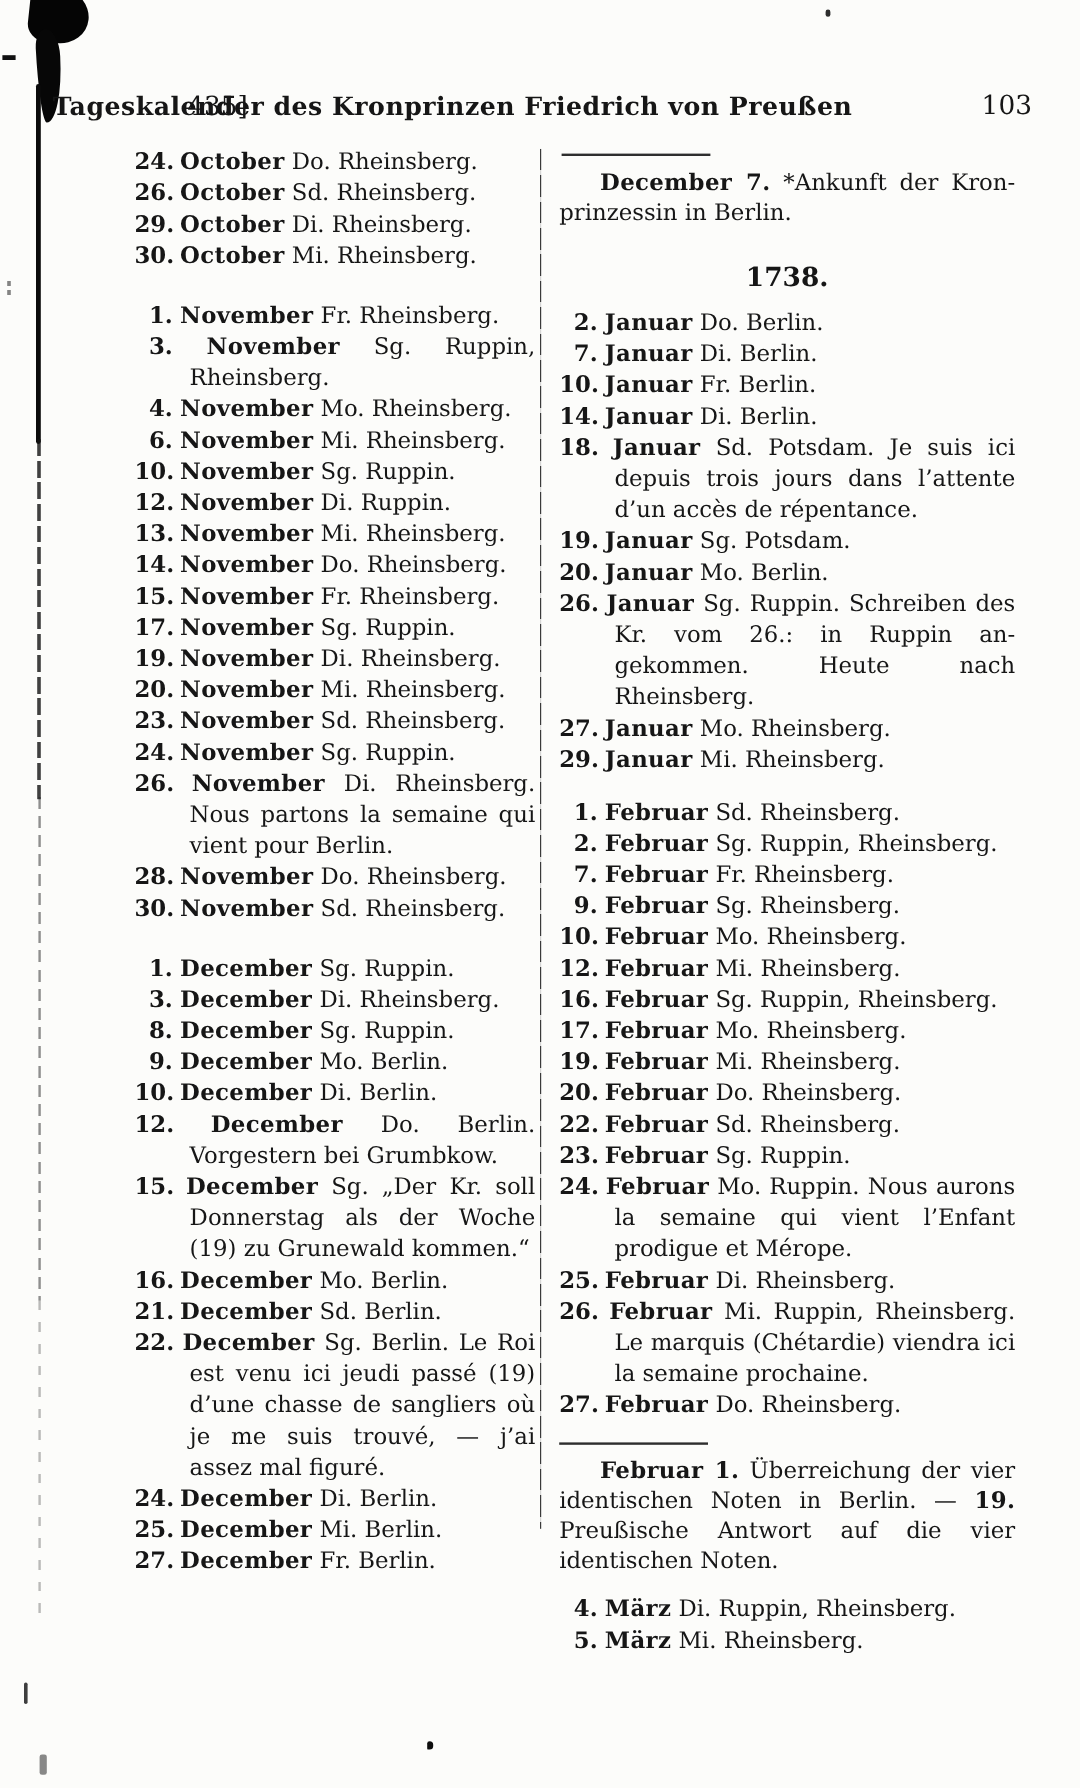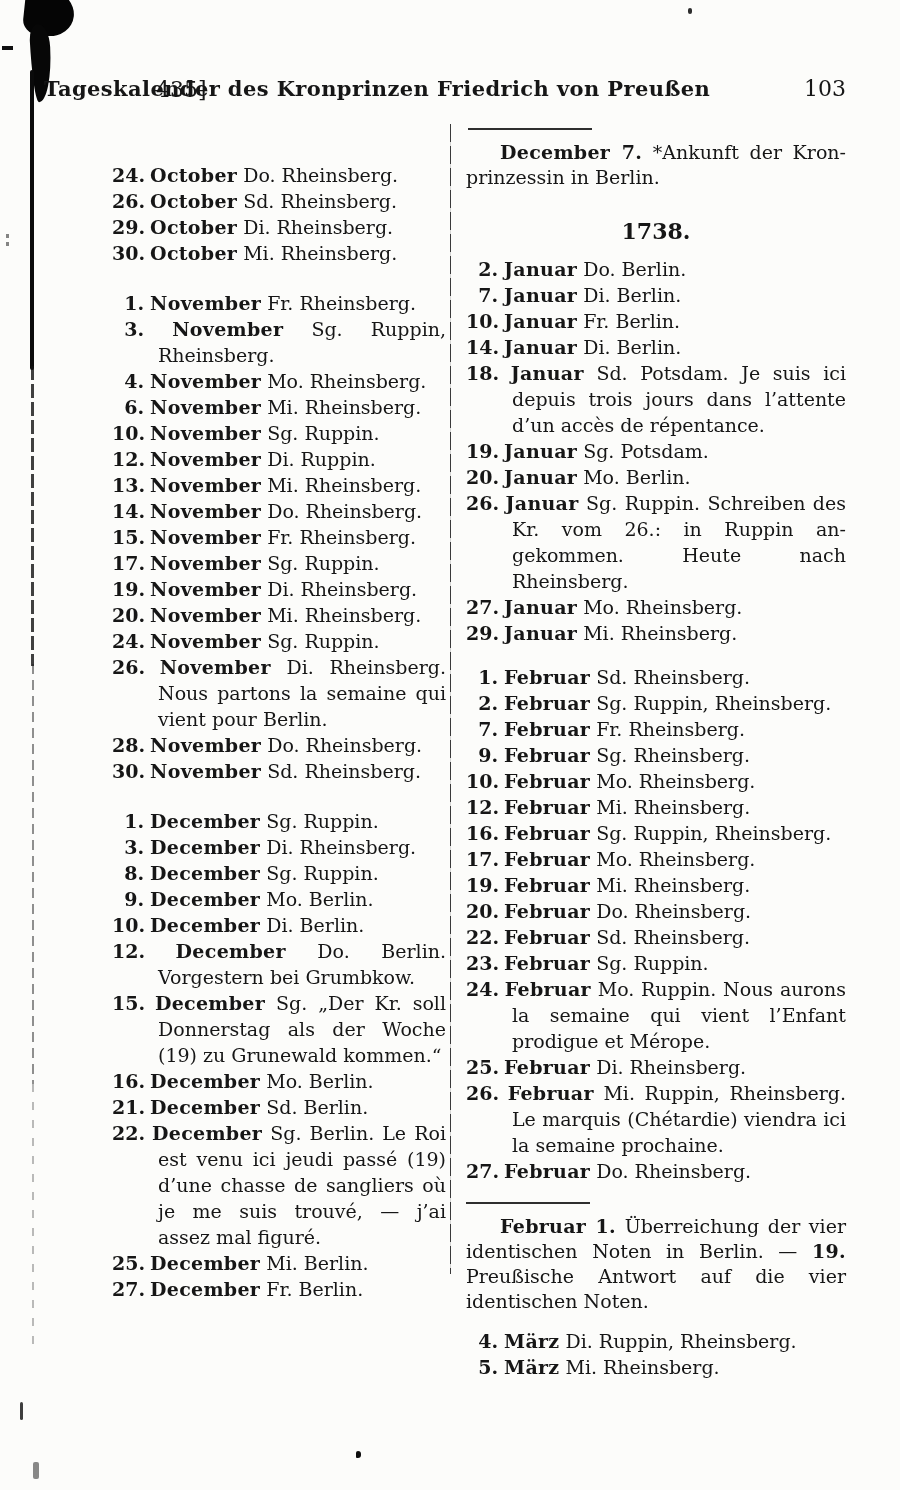--- a/index.html
+++ b/index.html
@@ -10,25 +10,25 @@
     color:#161616;
     position:relative;
     overflow:hidden;
   }
   .page { position:absolute; inset:0; }
 
   
   .header { position:absolute; top:76px; left:0; width:100%; height:30px;margin-left:44px; }
   .folio-left  { position:absolute; left:112px; top:1px; font-size:22px; }
   .page-title  { width:100%; text-align:left; font-weight:700; font-size:21px; letter-spacing:0.4px; }
-  .folio-right { position:absolute; right:98px; top:0; font-size:22px;text-align:center; }
+  .folio-right { position:absolute; right:84px; top:0; font-size:22px;text-align:center; }
 
   
   .col { position:absolute; font-size:19px; line-height:26px; }
-  .col-left  { left:112px; top:122px; width:334px;margin-top:40px; }
+  .col-left  { left:112px; top:122px; width:334px; }
   .col-right { left:466px; top:128px; width:380px; }
 
   .divider {
     position:absolute; left:450px; top:124px; width:1px; height:1150px;
     background-image:repeating-linear-gradient(to bottom, #3a3a3a 0 18px, rgba(0,0,0,0.15) 18px 22px);
   }
 
   .group { margin-bottom:24px; }
   .col-right .group { margin-bottom:18px; }
 
@@ -109,36 +109,38 @@
         <div class="entry"><span class="num">4.</span> <span class="month">November</span> <span class="rest">Mo. Rheinsberg.</span></div>
         <div class="entry"><span class="num">6.</span> <span class="month">November</span> <span class="rest">Mi. Rheinsberg.</span></div>
         <div class="entry"><span class="num">10.</span> <span class="month">November</span> <span class="rest">Sg. Ruppin.</span></div>
         <div class="entry"><span class="num">12.</span> <span class="month">November</span> <span class="rest">Di. Ruppin.</span></div>
         <div class="entry"><span class="num">13.</span> <span class="month">November</span> <span class="rest">Mi. Rheinsberg.</span></div>
         <div class="entry"><span class="num">14.</span> <span class="month">November</span> <span class="rest">Do. Rheinsberg.</span></div>
         <div class="entry"><span class="num">15.</span> <span class="month">November</span> <span class="rest">Fr. Rheinsberg.</span></div>
         <div class="entry"><span class="num">17.</span> <span class="month">November</span> <span class="rest">Sg. Ruppin.</span></div>
         <div class="entry"><span class="num">19.</span> <span class="month">November</span> <span class="rest">Di. Rheinsberg.</span></div>
         <div class="entry"><span class="num">20.</span> <span class="month">November</span> <span class="rest">Mi. Rheinsberg.</span></div>
+        <div class="entry"><span class="num">23.</span> <span class="month">November</span> <span class="rest">Sd. Rheinsberg.</span></div>
         <div class="entry"><span class="num">24.</span> <span class="month">November</span> <span class="rest">Sg. Ruppin.</span></div>
         <div class="entry"><span class="num">26.</span> <span class="month">November</span> <span class="rest">Di. Rheinsberg. Nous partons la semaine qui vient pour Berlin.</span></div>
         <div class="entry"><span class="num">28.</span> <span class="month">November</span> <span class="rest">Do. Rheinsberg.</span></div>
         <div class="entry"><span class="num">30.</span> <span class="month">November</span> <span class="rest">Sd. Rheinsberg.</span></div>
       </div>
       <div class="group">
         <div class="entry"><span class="num">1.</span> <span class="month">December</span> <span class="rest">Sg. Ruppin.</span></div>
         <div class="entry"><span class="num">3.</span> <span class="month">December</span> <span class="rest">Di. Rheinsberg.</span></div>
         <div class="entry"><span class="num">8.</span> <span class="month">December</span> <span class="rest">Sg. Ruppin.</span></div>
         <div class="entry"><span class="num">9.</span> <span class="month">December</span> <span class="rest">Mo. Berlin.</span></div>
         <div class="entry"><span class="num">10.</span> <span class="month">December</span> <span class="rest">Di. Berlin.</span></div>
         <div class="entry"><span class="num">12.</span> <span class="month">December</span> <span class="rest">Do. Berlin. Vorgestern bei Grumbkow.</span></div>
         <div class="entry"><span class="num">15.</span> <span class="month">December</span> <span class="rest">Sg. „Der Kr. soll Donnerstag als der Woche (19) zu Grunewald kommen.“</span></div>
         <div class="entry"><span class="num">16.</span> <span class="month">December</span> <span class="rest">Mo. Berlin.</span></div>
         <div class="entry"><span class="num">21.</span> <span class="month">December</span> <span class="rest">Sd. Berlin.</span></div>
         <div class="entry"><span class="num">22.</span> <span class="month">December</span> <span class="rest">Sg. Berlin. Le Roi est venu ici jeudi passé (19) d’une chasse de sangliers où je me suis trouvé, — j’ai assez mal figuré.</span></div>
+        <div class="entry"><span class="num">24.</span> <span class="month">December</span> <span class="rest">Di. Berlin.</span></div>
         <div class="entry"><span class="num">25.</span> <span class="month">December</span> <span class="rest">Mi. Berlin.</span></div>
         <div class="entry"><span class="num">27.</span> <span class="month">December</span> <span class="rest">Fr. Berlin.</span></div>
       </div>
     </div>
 
   <div class="col col-right">
     <div class="rule"></div>
 
     <p class="note note-block"><span class="lead">December 7.</span><span> *Ankunft der Kron­prinzessin in Berlin.</span></p>
 

